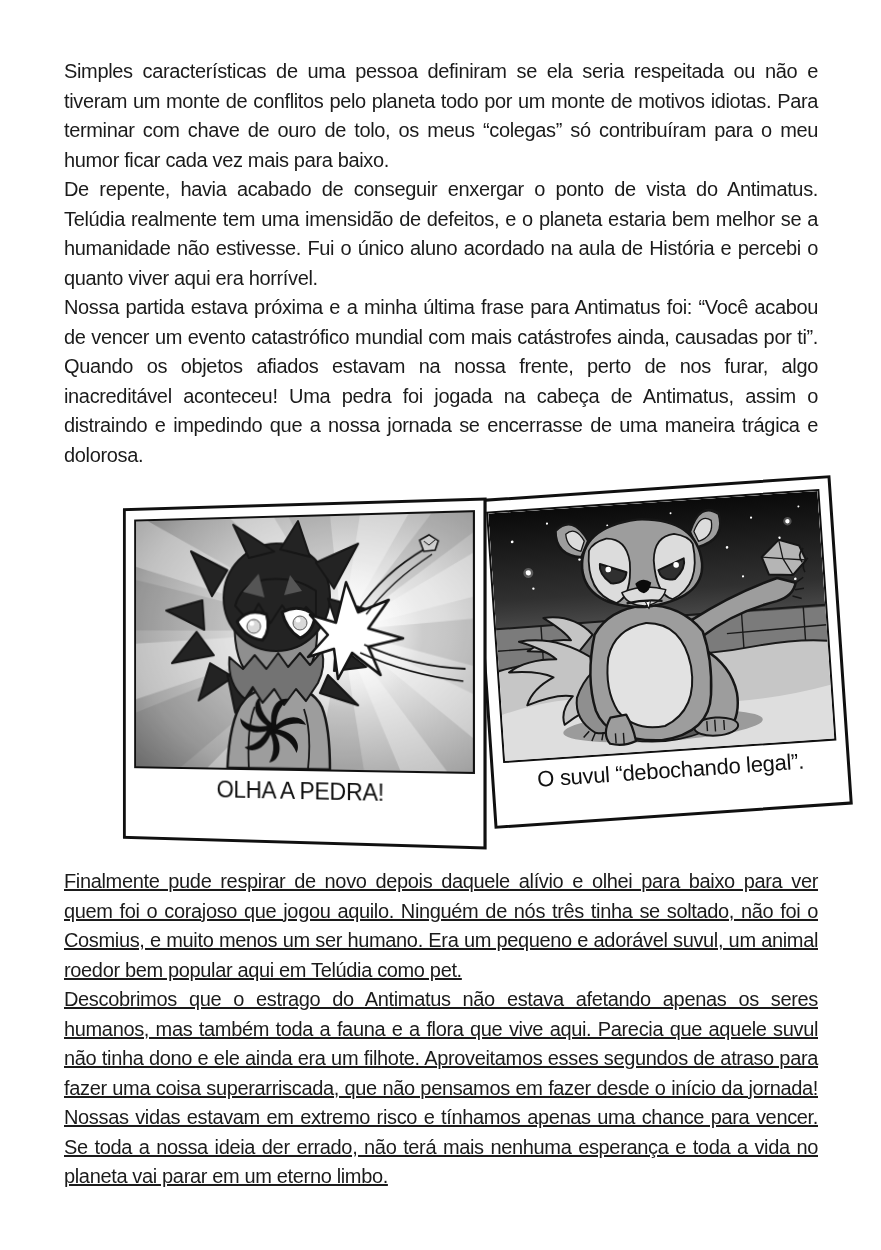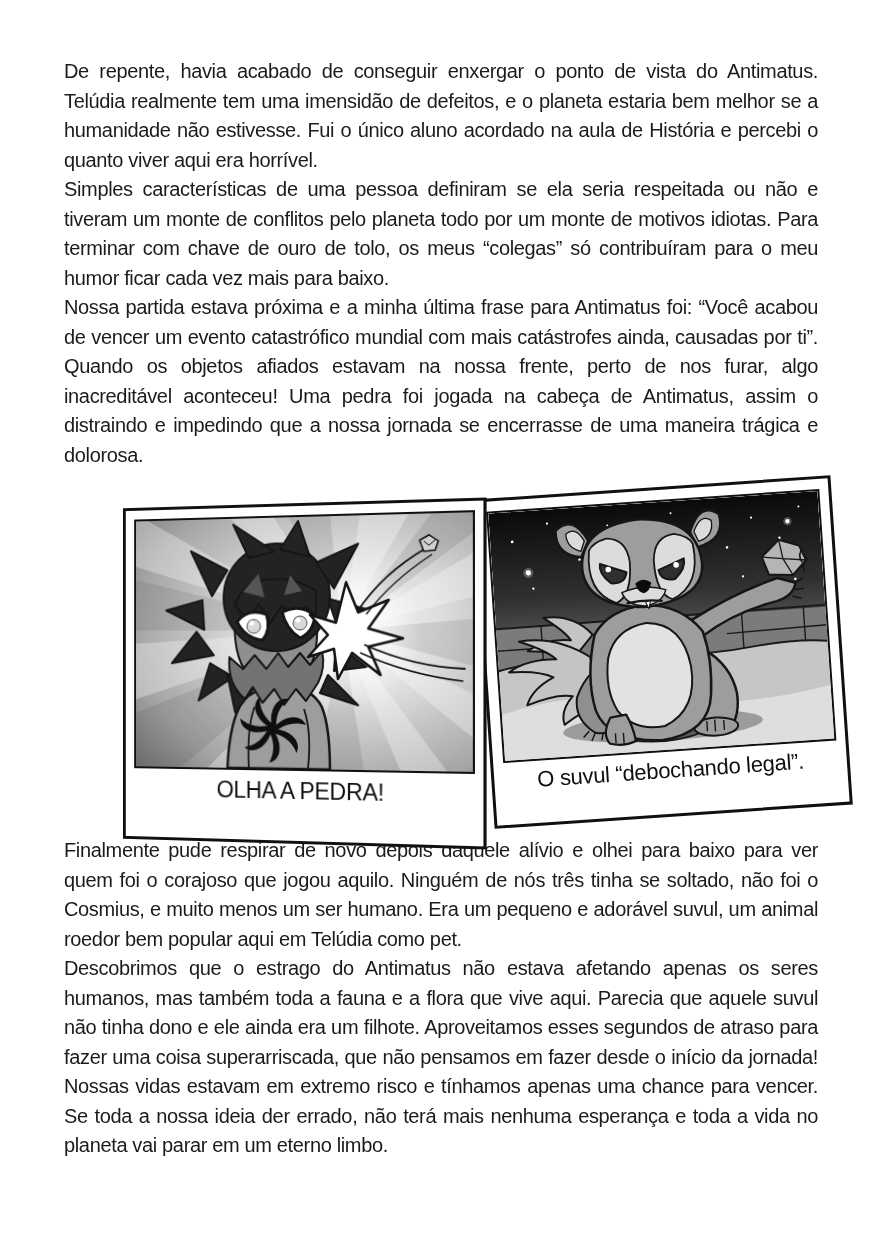--- a/index.html
+++ b/index.html
@@ -3,21 +3,21 @@
 <meta charset="utf-8">
 <style>
   html,body{margin:0;padding:0;background:#ffffff;}
   body{width:881px;height:1250px;position:relative;overflow:hidden;
        font-family:"Liberation Sans","DejaVu Sans",sans-serif;color:#1b1b1b;}
   .page{position:absolute;inset:0;background:#ffffff;}
   .text-block{position:absolute;left:64px;width:754px;}
   .text-block p{margin:0;font-size:20px;line-height:29.5px;letter-spacing:-0.35px;
                 text-align:justify;color:#1b1b1b;}
   #text-top{top:57px;}
-  #text-bottom{top:836px;}
+  #text-bottom{top:867px;text-decoration:underline;}
 
   .polaroid{position:absolute;box-sizing:border-box;background:#ffffff;
             border:3px solid #101010;}
   #photo-right{left:443px;top:471px;width:359px;height:330px;
                transform:rotate(-3.9deg);z-index:2;}
   #photo-left{left:76px;top:487px;width:366px;height:341px;
               transform:perspective(700px) rotateY(-7deg);z-index:3;}
   .photo-img{position:absolute;border:2px solid #101010;overflow:hidden;background:#fff;}
   #photo-left .photo-img{left:9px;top:9px;width:339px;height:252px;}
   #photo-right .photo-img{left:10px;top:10px;width:330px;height:248px;}
@@ -25,22 +25,22 @@
   .polaroid figcaption{position:absolute;left:0;right:0;text-align:center;color:#101010;}
   #photo-left figcaption{top:272px;font-size:23px;letter-spacing:-0.3px;}
   #photo-right figcaption{top:268px;font-size:22px;letter-spacing:-0.3px;}
 </style>
 </head>
 <body>
 
 <main class="page">
 
   <section class="text-block" id="text-top">
+    <p>Simples características de uma pessoa definiram se ela seria respeitada ou não e tiveram um monte de conflitos pelo planeta todo por um monte de motivos idiotas. Para terminar com chave de ouro de tolo, os meus “colegas” só contribuíram para o meu humor ficar cada vez mais para baixo.</p>
     <p>De repente, havia acabado de conseguir enxergar o ponto de vista do Antimatus. Telúdia realmente tem uma imensidão de defeitos, e o planeta estaria bem melhor se a humanidade não estivesse. Fui o único aluno acordado na aula de História e percebi o quanto viver aqui era horrível.</p>
-    <p>Simples características de uma pessoa definiram se ela seria respeitada ou não e tiveram um monte de conflitos pelo planeta todo por um monte de motivos idiotas. Para terminar com chave de ouro de tolo, os meus “colegas” só contribuíram para o meu humor ficar cada vez mais para baixo.</p>
     <p>Nossa partida estava próxima e a minha última frase para Antimatus foi: “Você acabou de vencer um evento catastrófico mundial com mais catástrofes ainda, causadas por ti”. Quando os objetos afiados estavam na nossa frente, perto de nos furar, algo inacreditável aconteceu! Uma pedra foi jogada na cabeça de Antimatus, assim o distraindo e impedindo que a nossa jornada se encerrasse de uma maneira trágica e dolorosa.</p>
   </section>
 
   <div>
 
     <figure class="polaroid" id="photo-right">
       <div class="photo-img">
         <svg viewBox="0 0 330 248" preserveAspectRatio="none">
           <defs>
             <linearGradient id="sky" x1="0" y1="0" x2="0" y2="1">

